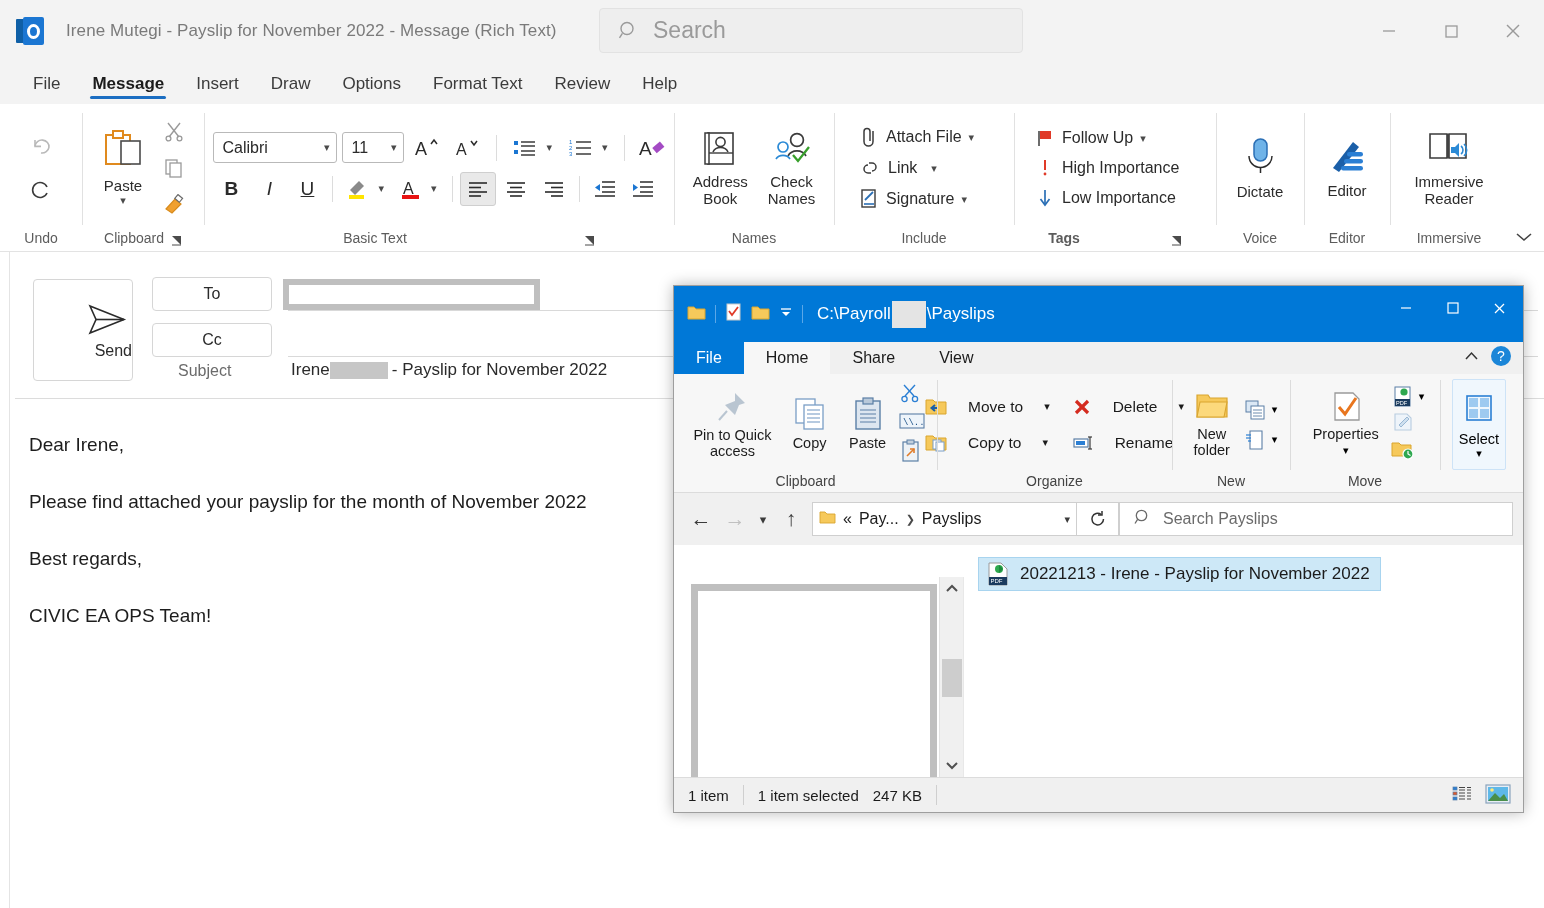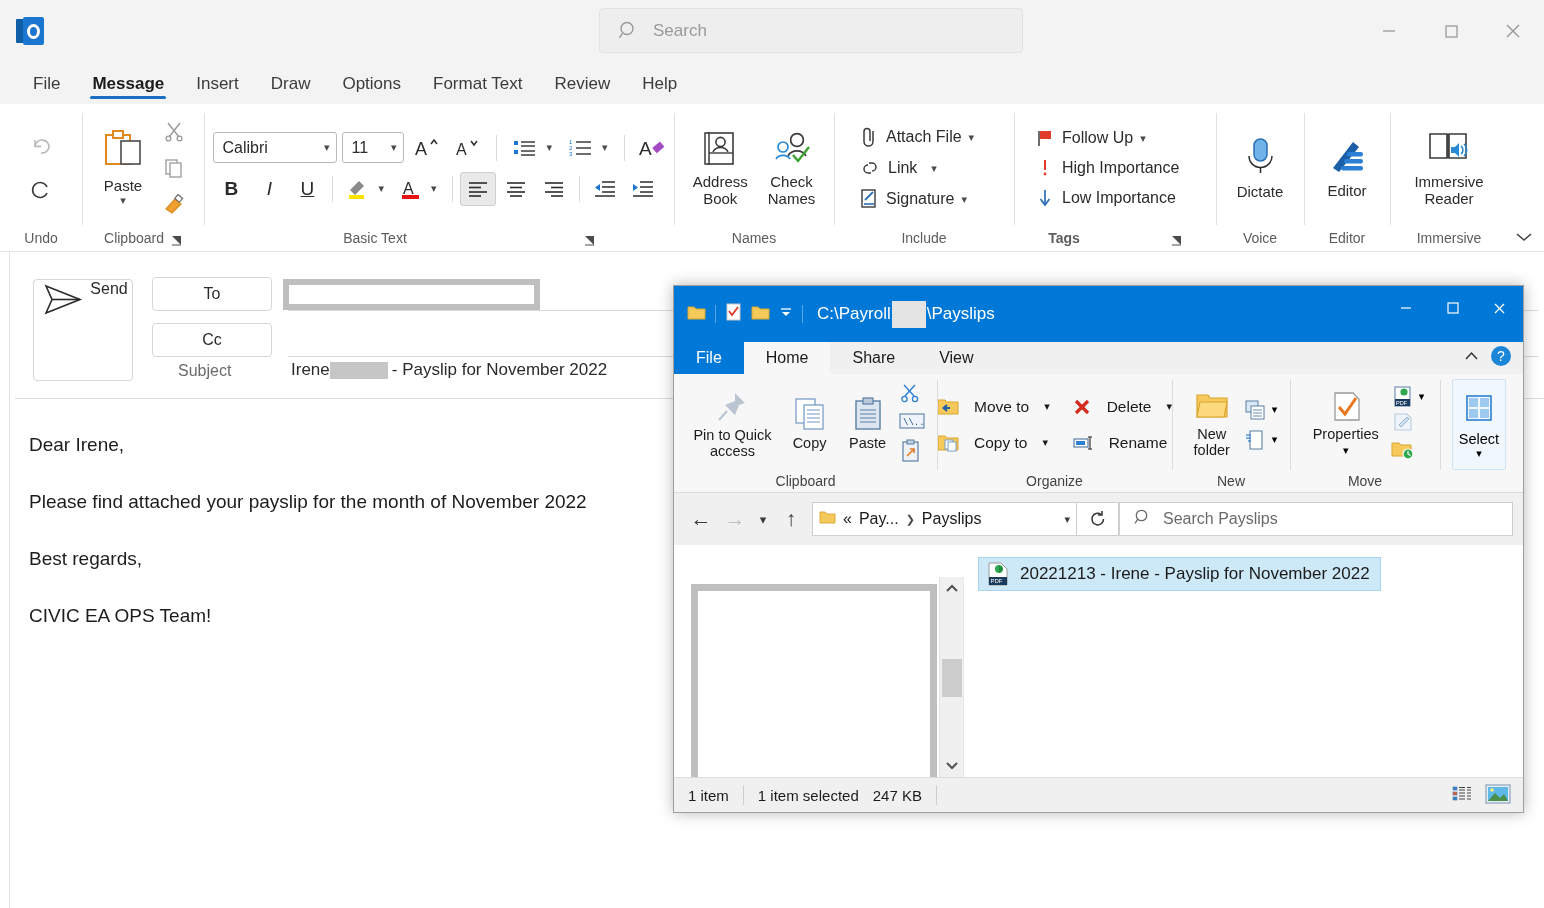--- a/index.html
+++ b/index.html
@@ -26,21 +26,21 @@
   .ol-logo .sq1{position:absolute;left:0;top:2px;width:12px;height:24px;background:#0f5fa6;border-radius:1px;}
   .ol-logo .sq2{position:absolute;left:7px;top:0;width:21px;height:28px;background:#1b76d2;border-radius:2px;
      display:flex;align-items:center;justify-content:center;}
   .ol-logo .oring{width:13px;height:15px;border:3px solid #ffffff;border-radius:50%;}
   .ol-title{ margin-left:22px; font-size:17px; color:#7a7a7a; white-space:nowrap; letter-spacing:0.1px;}
   .ol-search{
     position:absolute; left:599px; top:8px; width:424px; height:45px;
     background:#eeeeee; border:1px solid #e2e2e2; border-radius:4px;
     display:flex; align-items:center; padding-left:18px; gap:14px;
   }
-  .ol-search .ph{ font-size:17px; color:#9a9a9a; }
+  .ol-search .ph{ font-size:23px; color:#9a9a9a; }
   .ol-wincontrols{ position:absolute; right:0; top:0; height:62px; display:flex; align-items:center; }
   .ol-wincontrols .wb{ width:62px;height:62px;display:flex;align-items:center;justify-content:center;color:#9a9a9a;}
 
   
   .ol-tabs{ height:42px; background:#f3f3f3; display:flex; align-items:flex-end; padding-left:20px; gap:6px; flex:0 0 auto;}
   .ol-tab{ font-size:17px; color:#3b3b3b; padding:4px 13px 10px 13px; position:relative; white-space:nowrap;}
   .ol-tab.active{ font-weight:bold; color:#1b1b1b; }
   .ol-tab.active::after{ content:""; position:absolute; left:11px; right:11px; bottom:5px; height:3px; background:#1b6ec2; border-radius:2px;}
 
   
@@ -66,21 +66,21 @@
   .sizebox{ width:62px; }
   .fmtbtn{ width:36px;height:34px;display:flex;align-items:center;justify-content:center;font-size:19px;color:#2b2b2b;border-radius:3px;}
   .fmtbtn.sel{ background:#e9e9e9; border:1px solid #cfcfcf;}
   .vsep{ width:1px; height:26px; background:#dcdcdc; margin:0 5px;}
   .ribbon-collapse{ position:absolute; right:10px; bottom:4px; color:#444; font-size:15px;}
 
   
   .ol-compose{ flex:1; background:#fff; position:relative; overflow:hidden;}
   .sendbtn{
     position:absolute;left:33px;top:27px;width:100px;height:102px;border:1px solid #d6d6d6;border-radius:4px;
-    background:#fff;display:flex;flex-direction:row;align-items:flex-start;justify-content:center;gap:2px;
+    background:#fff;display:flex;flex-direction:column;align-items:flex-end;justify-content:center;gap:2px;
   }
   .sendbtn .lbl{font-size:16px;color:#2b2b2b;}
   .fieldbtn{
     position:absolute;left:152px;width:120px;height:34px;border:1px solid #d6d6d6;border-radius:4px;background:#fff;
     display:flex;align-items:center;justify-content:center;font-size:16px;color:#2b2b2b;
   }
   #to-button{ top:25px; }
   #cc-button{ top:71px; }
   .fieldline{ position:absolute;left:288px;height:1px;background:#d9d9d9; }
   #to-redaction{ position:absolute;left:283px;top:27px;width:257px;height:31px;border:6px solid #bfbfbf;background:#ffffff;}
@@ -111,21 +111,21 @@
   .fe-tab.active{ background:#f7f7f7; color:#1b1b1b; }
   .fe-tab.plain{ background:#f0f0f0; color:#1b1b1b; }
   .fe-tabfill{ flex:1; background:#f0f0f0; display:flex; align-items:center; justify-content:flex-end; gap:10px; padding-right:11px;}
   .fe-ribbon{ height:119px;background:#f7f7f7;border-bottom:1px solid #dcdcdc;display:flex;flex:0 0 auto;}
   .fgroup{ display:flex;flex-direction:column;align-items:center;position:relative;padding:5px 4px 0 4px;}
   .fgroup + .fgroup::before{content:"";position:absolute;left:0;top:6px;bottom:22px;width:1px;background:#dcdcdc;}
   .fgroup .fbody{ flex:1;display:flex;align-items:center;justify-content:center;}
   .fgroup .flabel{ font-size:14px;color:#444;height:22px;display:flex;align-items:center;}
   .fbig{ display:flex;flex-direction:column;align-items:center;justify-content:center;padding:0 7px;min-width:54px;}
   .fbig .lbl{ font-size:14.5px;color:#1b1b1b;text-align:center;line-height:1.1;margin-top:3px;}
-  .fsmall{ display:flex;align-items:center;gap:15px;font-size:15.5px;color:#1b1b1b;padding:3px 4px;white-space:nowrap;}
+  .fsmall{ display:flex;align-items:center;gap:21px;font-size:15.5px;color:#1b1b1b;padding:3px 4px;white-space:nowrap;}
   .selbox{ border:1px solid #cde3f7;background:#f0f7fd;border-radius:2px;padding:2px 6px 0 6px; height:100%;
     display:flex;flex-direction:column;align-items:center;justify-content:center;}
   .fe-nav{ height:52px;background:#f0f0f0;display:flex;align-items:center;gap:0;padding:0 10px;flex:0 0 auto;}
   .navbtn{ width:34px;height:34px;display:flex;align-items:center;justify-content:center;font-size:21px;color:#3b3b3b;}
   .navbtn.dis{ color:#c0c0c0;}
   .addrbar{ flex:0 0 auto;width:265px;height:34px;background:#fff;border:1px solid #cfcfcf;display:flex;align-items:center;
     padding:0 6px;gap:7px;font-size:16px;color:#1b1b1b;margin-left:4px;}
   .refreshbtn{ width:42px;height:34px;border:1px solid #cfcfcf;border-left:none;background:#fff;display:flex;align-items:center;justify-content:center;font-size:18px;color:#333;}
   .searchbar{ flex:1;height:34px;background:#fff;border:1px solid #cfcfcf;display:flex;align-items:center;gap:11px;padding-left:14px;
     font-size:16px;color:#6a6a6a;}
@@ -152,20 +152,21 @@
 
 <div id="outlook-window">
 
   <div class="ol-titlebar">
     <div class="ol-logo">
       <div class="sq1"></div>
       <div class="sq2">
           <div class="oring"></div>
         </div>
     </div>
+    <div class="ol-title">Irene Mutegi - Payslip for November 2022  -  Message (Rich Text)</div>
 
     <div class="ol-search">
       <span class="ico">
         <svg width="21" height="21" viewBox="0 0 21 21">
             <circle cx="9" cy="8.5" r="6" fill="none" stroke="#9a9a9a" stroke-width="1.4"></circle>
             <line x1="4.4" y1="13.3" x2="1.5" y2="17.8" stroke="#9a9a9a" stroke-width="1.4"></line>
           </svg>
       </span>
       <span class="ph">Search</span>
     </div>

